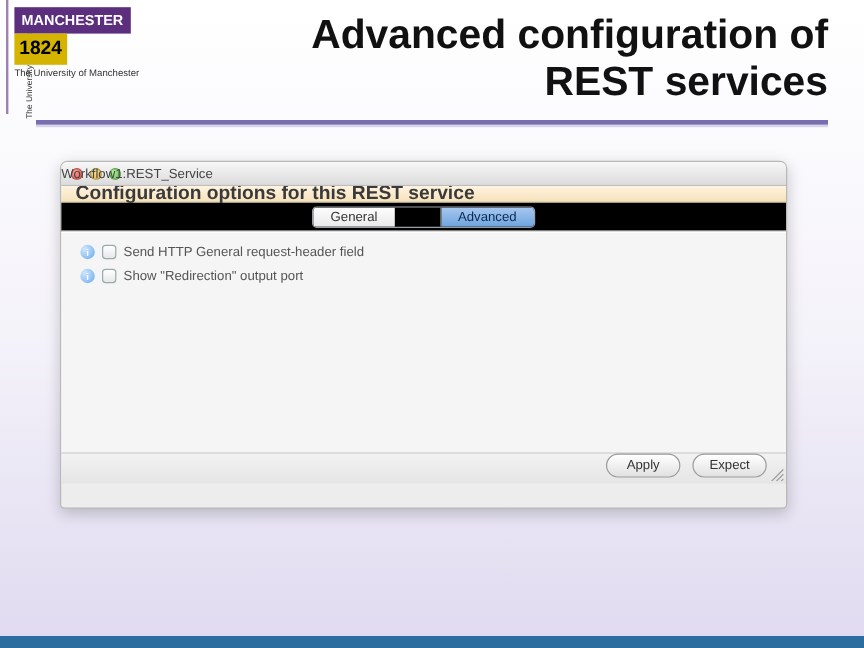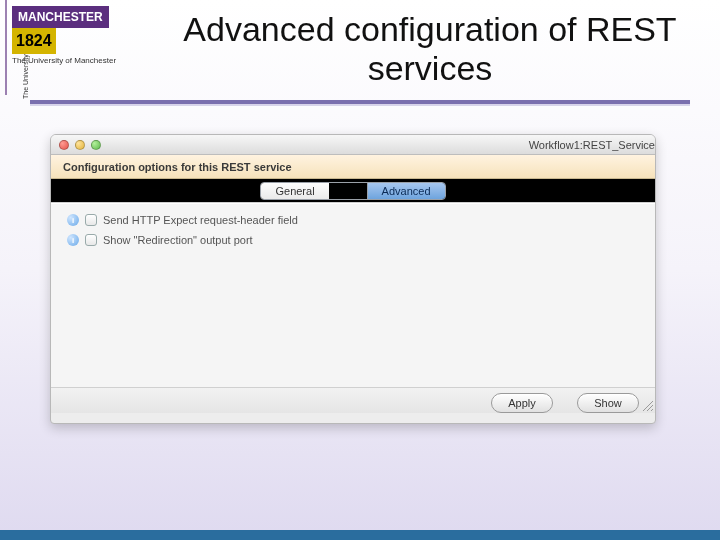--- a/index.html
+++ b/index.html
@@ -13,21 +13,21 @@
     position: absolute; left: 12px; top: 6px;
     width: 130px; height: 58px;
   }
   .logo-top { background: #5b2e7e; color: #fff; font-size: 12px; font-weight: bold; padding: 4px 6px; display: inline-block; }
   .logo-year { background: #d4b400; color: #000; font-size: 16px; font-weight: bold; padding: 4px 4px; display: inline-block; }
   .logo-sub { font-size: 8px; color: #333; margin-top: 2px; }
   .vline { position: absolute; left: 5px; top: 0; width: 2px; height: 95px; background: #5b2e7e; opacity: .6; }
   .sidetext { position: absolute; left: -20px; top: 50px; font-size: 7px; color: #333; transform: rotate(-90deg); white-space: nowrap; }
   .title {
     position: absolute; top: 10px; left: 170px; right: 30px;
-    font-size: 34px; font-weight: normal; color: #111; text-align: center;
+    font-size: 34px; font-weight: bold; color: #111; text-align: right;
     line-height: 1.15;
   }
   .hr { position: absolute; left: 30px; right: 30px; top: 100px; height: 4px; background: #7a6fae; }
   .under-hr { position: absolute; left: 30px; right: 30px; top: 104px; height: 2px; background: #d7d3ea; }
   .bottom-bar { position: absolute; left: 0; right: 0; bottom: 0; height: 10px; background: #2a6d9e; }
 
   
   .mac-window {
     position: absolute;
     left: 50px; top: 134px;
@@ -49,31 +49,31 @@
     position: relative;
   }
   .tl-buttons { display: flex; gap: 6px; }
   .tl-btn {
     width: 10px; height: 10px; border-radius: 50%;
     border: 1px solid rgba(0,0,0,.25);
   }
   .tl-close { background: radial-gradient(circle at 30% 30%, #ff9b93, #e4544a); }
   .tl-min { background: radial-gradient(circle at 30% 30%, #ffe39a, #e2b43c); }
   .tl-zoom { background: radial-gradient(circle at 30% 30%, #b2f09a, #5fb94d); }
-  .tl-title { position: absolute; left: 0; right: 0; text-align: right; font-size: 11px; color: #444; pointer-events: none; }
+  .tl-title { position: absolute; left: 0; right: 0; text-align: left; font-size: 11px; color: #444; pointer-events: none; }
 
   .subheader {
-    height: 24px;
+    height: 14px;
     background: linear-gradient(#fff3e0, #f6e2bb);
     border-bottom: 1px solid #c9b890;
     display: flex; align-items: center;
     padding: 0 12px;
     font-weight: bold;
     color: #3a3a3a;
-    font-size: 11px;
+    font-size: 16px;
   }
 
   .tabrow {
     height: 24px;
     display: flex; align-items: center; justify-content: center;
     background: #000000;
     border-bottom: 1px solid #d0d0d0;
     gap: 0;
   }
   .tabseg {
@@ -115,22 +115,22 @@
   }
   .macchk {
     width: 12px; height: 12px;
     border: 1px solid #9aa; border-radius: 3px;
     background: linear-gradient(#fff, #e8e8e8);
   }
   .opt-label { color: #555; font-size: 11px; }
 
   .footer-row {
     height: 26px;
-    display: flex; align-items: flex-end; justify-content: flex-end;
-    gap: 24px;
+    display: flex; align-items: flex-start; justify-content: flex-end;
+    gap: 10px;
     padding: 0 16px;
     border-top: 1px solid #d0d0d0;
     background: linear-gradient(#f2f2f2, #e5e5e5);
     position: relative;
   }
   .mac-btn {
     min-width: 62px; height: 20px;
     border: 1px solid #9a9a9a; border-radius: 11px;
     background: linear-gradient(#ffffff, #e1e1e1);
     font-size: 11px; color: #333;
@@ -182,35 +182,35 @@
         <div class="tab active">
           <span>Advanced</span>
         </div>
       </div>
     </div>
 
     <div class="panel">
       <div class="opt-row">
         <div class="info-icon">i</div>
         <div class="macchk"></div>
-        <span class="opt-label">Send HTTP Expect request-header field</span>
+        <span class="opt-label">Send HTTP General request-header field</span>
       </div>
       <div class="opt-row">
         <div class="info-icon">i</div>
         <div class="macchk"></div>
         <span class="opt-label">Show "Redirection" output port</span>
       </div>
     </div>
 
     <div class="footer-row">
       <div class="mac-btn">
         <span>Apply</span>
       </div>
       <div class="mac-btn">
-        <span>Show</span>
+        <span>Expect</span>
       </div>
       <div class="resize-grip">
         <svg width="12" height="12">
             <g stroke="#9a9a9a" stroke-width="1">
               <line x1="2" y1="12" x2="12" y2="2"></line>
               <line x1="6" y1="12" x2="12" y2="6"></line>
               <line x1="10" y1="12" x2="12" y2="10"></line>
             </g>
           </svg>
       </div>

